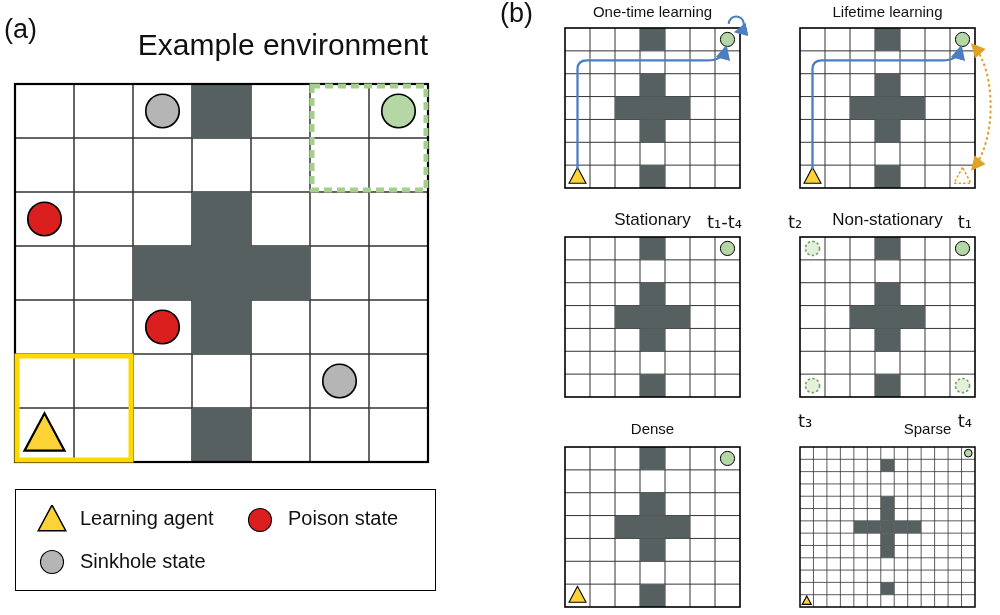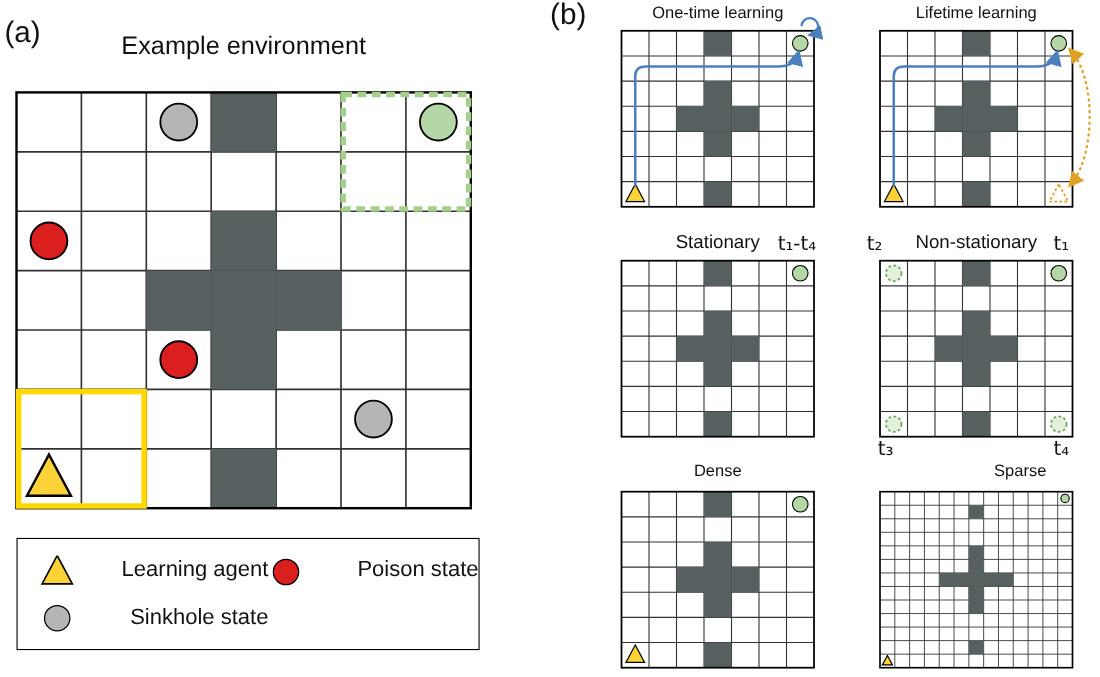--- a/index.html
+++ b/index.html
@@ -1,49 +1,49 @@
 <!DOCTYPE html>
 <html><head>
 <meta charset="utf-8">
 <style>
   html,body{margin:0;padding:0;background:#fff;}
   .fig{position:relative;width:1000px;height:615px;background:#fff;overflow:hidden;
        font-family:"Liberation Sans","DejaVu Sans",sans-serif;color:#111;}
   .plabel{position:absolute;font-size:27px;}
   .pa{left:4px;top:14px;}
   .pb{left:500px;top:-2px;}
-  .a-title{position:absolute;left:15px;top:28px;width:413px;text-align:center;font-size:23px;}
+  .a-title{position:absolute;left:15px;top:28px;width:413px;text-align:right;font-size:30px;}
   .gridbox{position:absolute;}
   .gridsvg{position:absolute;overflow:visible;}
   .g-a{left:15px;top:84px;width:413px;height:378px;}
   .g-onetime{left:565px;top:28px;width:175px;height:160px;}
   .g-lifetime{left:800px;top:28px;width:175px;height:160px;}
   .g-stationary{left:565px;top:237px;width:175px;height:160px;}
   .g-nonstat{left:800px;top:237px;width:175px;height:160px;}
   .g-dense{left:565px;top:447px;width:175px;height:160px;}
   .g-sparse{left:800px;top:447px;width:175px;height:160px;}
   .sub-title{position:absolute;text-align:center;font-size:15px;}
   .t-onetime{left:563px;top:3px;width:179px;}
   .t-lifetime{left:800px;top:3px;width:175px;}
   .t-dense{left:565px;top:420px;width:175px;}
   .t-sparse{left:840px;top:420px;width:175px;}
   .titlerow{position:absolute;text-align:center;font-size:17px;}
   .tr-stationary{left:565px;top:210px;width:175px;}
   .tr-nonstat{left:800px;top:210px;width:175px;}
-  .tr-nonstat-bottom{left:800px;top:398px;width:175px;height:18px;}
+  .tr-nonstat-bottom{left:800px;top:410px;width:175px;height:18px;}
   .tlabel{font-family:"DejaVu Sans",sans-serif;font-size:18px;}
   .tl-right{position:absolute;right:-2px;top:1px;}
   .tl-t2{position:absolute;left:-12px;top:1px;}
   .tl-t1{position:absolute;right:3px;top:1px;}
   .tl-t3{position:absolute;left:-2px;top:0;}
   .tl-t4{position:absolute;right:3px;top:0;}
   .legend{position:absolute;left:15px;top:489px;width:421px;height:102px;border:1.6px solid #000;
           box-sizing:border-box;display:grid;grid-template-columns:208px 1fr;
           align-content:space-evenly;padding-left:20px;}
-  .leg-item{display:flex;align-items:center;gap:12px;font-size:20px;justify-content:space-between;}
+  .leg-item{display:flex;align-items:center;gap:12px;font-size:20px;}
   .leg-icon{width:32px;height:28px;display:inline-block;}
 </style>
 </head>
 <body>
 
 <div class="fig">
 
   <div class="plabel pa">(a)</div>
   <div class="a-title">Example environment</div>
   <div class="gridbox g-a">

